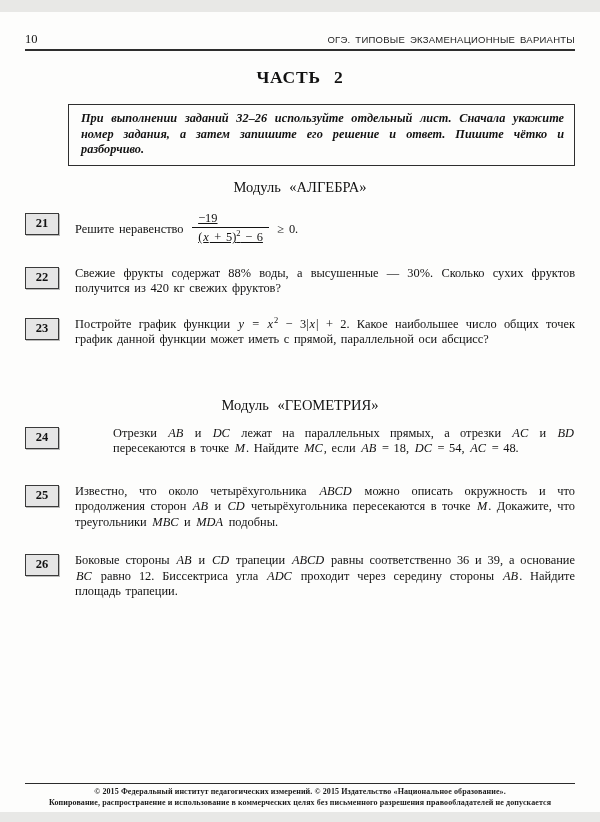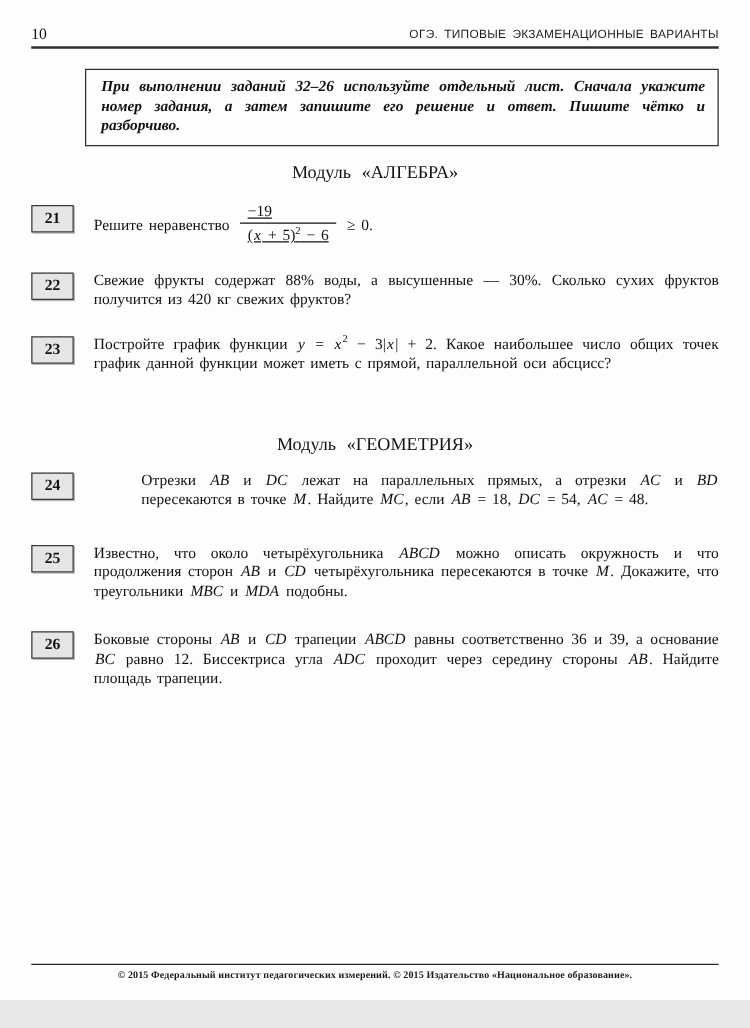--- a/index.html
+++ b/index.html
@@ -1,20 +1,20 @@
 <!DOCTYPE html>
 <html><head>
 <meta charset="utf-8">
 <style>
   html,body{margin:0;padding:0;}
   body{background:#e8e8e6;}
   .page{
     position:relative;
     width:600px;height:800px;
-    margin:0 auto;
+    margin:12px auto;
     background:#fdfdfc;
     font-family:"Liberation Serif","DejaVu Serif",serif;
     color:#121212;
     overflow:hidden;
     box-sizing:border-box;
   }
   .content{padding:0 25px;}
 
   
   .page-header{
@@ -100,20 +100,21 @@
 <body>
 
 <div class="page">
   <div class="content">
 
     <div class="page-header">
       <span class="page-num">10</span>
       <span class="header-right">ОГЭ. ТИПОВЫЕ ЭКЗАМЕНАЦИОННЫЕ ВАРИАНТЫ</span>
     </div>
 
+    <div class="part-title">ЧАСТЬ 2</div>
 
     <div class="instruction-box">При выполнении заданий 32–26 используйте отдельный лист. Сначала укажите номер задания, а затем запишите его решение и ответ. Пишите чётко и разборчиво.</div>
 
     <div class="module-title algebra">Модуль «АЛГЕБРА»</div>
 
     <div class="problem" id="p21">
       <div class="num-box">
         <span>21</span>
       </div>
       <div class="p-text">Решите неравенство <span class="frac"><span class="num">−19</span><span class="den">(<span class="math">x</span> + 5)<sup>2</sup> − 6</span></span> ≥ 0.</div>
@@ -153,14 +154,15 @@
       <div class="num-box">
         <span>26</span>
       </div>
       <div class="p-text">Боковые стороны <span class="math">AB</span> и <span class="math">CD</span> трапеции <span class="math">ABCD</span> равны соответственно 36 и 39, а основание <span class="math">BC</span> равно 12. Биссектриса угла <span class="math">ADC</span> проходит через середину стороны <span class="math">AB</span>. Найдите площадь трапеции.</div>
     </div>
 
   </div>
 
   <div class="page-footer">
     <div>© 2015 Федеральный институт педагогических измерений. © 2015 Издательство «Национальное образование».</div>
+    <div>Копирование, распространение и использование в коммерческих целях без письменного разрешения правообладателей не допускается</div>
   </div>
 </div>
 
 </body></html>

